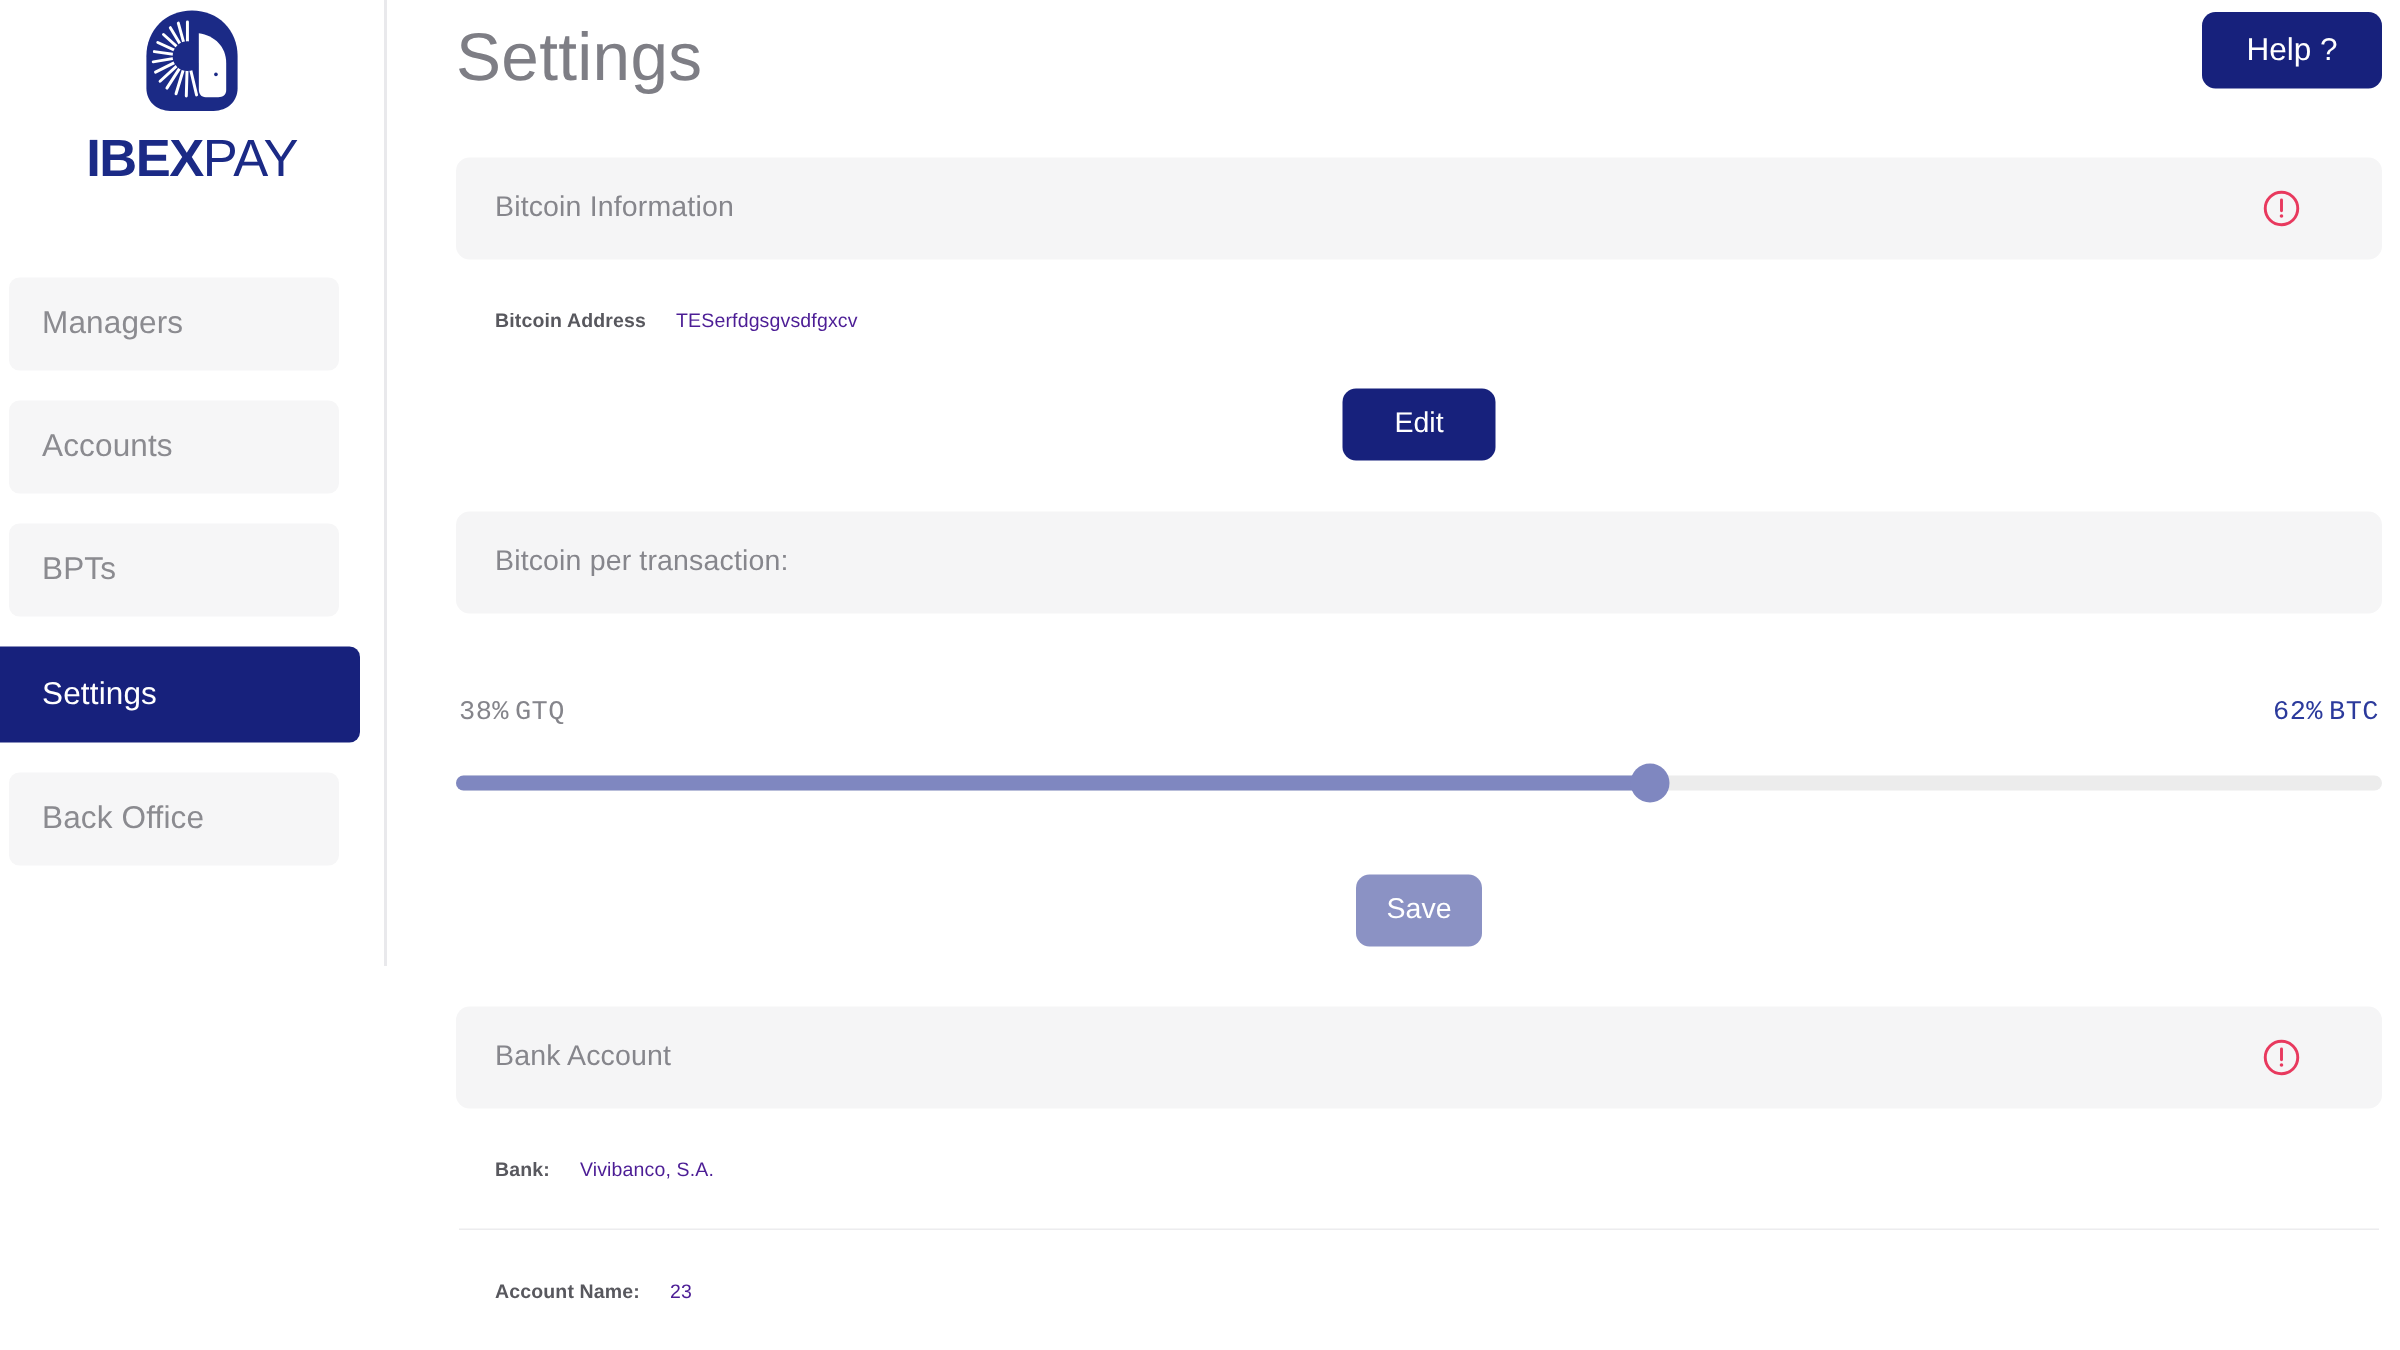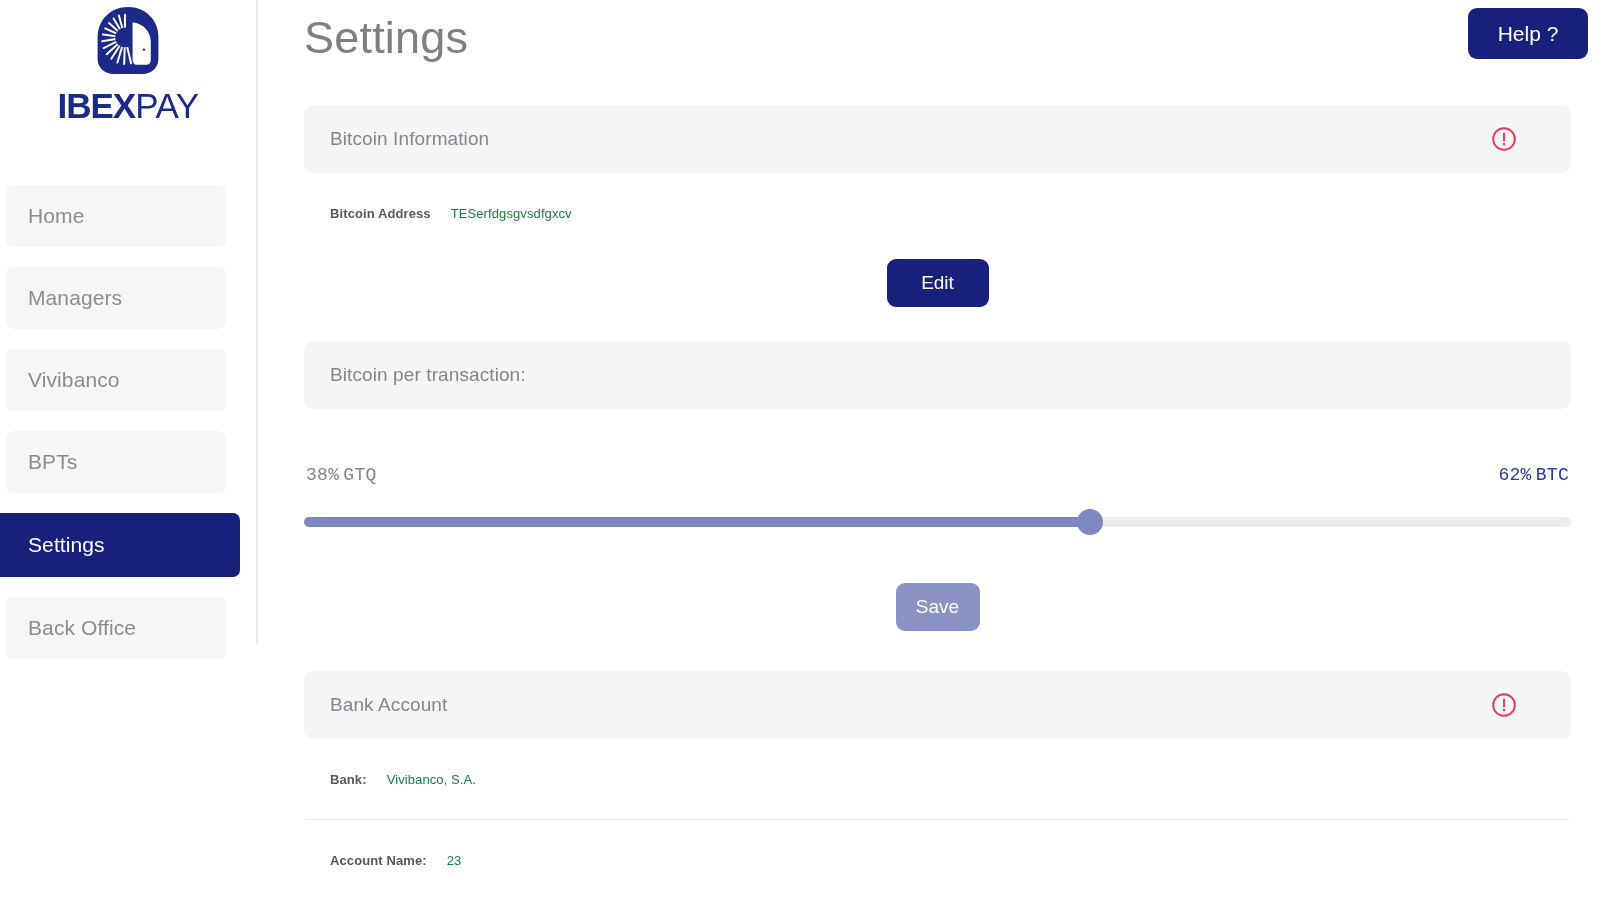--- a/index.html
+++ b/index.html
@@ -121,21 +121,21 @@
     border: none;
     border-radius: 9px;
     font-size: 21px;
     font-family: "Liberation Sans", sans-serif;
     cursor: pointer;
   }
 
   .content {
     position: absolute;
     left: 46px;
-    right: 29px;
+    right: 12px;
     top: 105px;
   }
 
   
   .section-bar {
     position: relative;
     height: 68px;
     background: #f5f5f6;
     border-radius: 9px;
     display: flex;
@@ -168,21 +168,21 @@
     padding-left: 26px;
     font-size: 13px;
   }
   .field-label {
     font-weight: 700;
     color: #58585e;
     letter-spacing: 0.1px;
   }
   .field-value {
     margin-left: 20px;
-    color: #15803d;
+    color: #4c1d95;
     letter-spacing: 0.1px;
     text-align: center;
   }
   .field-divider {
     height: 1px;
     background: #ececee;
     margin: 0 2px;
   }
 
   
@@ -295,27 +295,24 @@
         </g>
         <circle cx="46" cy="44" r="13" fill="#1b2a86"></circle>
         <path d="M56 24 C70 26 80 36 80 50 L80 74 C80 78 77 80 73 80 L62 80 C58 80 56 77 56 73 Z" fill="#ffffff"></path>
         <circle cx="71" cy="60" r="1.6" fill="#1b2a86"></circle>
       </svg>
       <div class="logo-wordmark"><span class="bold">IBEX</span><span>PAY</span></div>
     </div>
 
     <nav class="nav">
       <div class="nav-item">
-        <span>Home</span>
+        <span>Managers</span>
       </div>
       <div class="nav-item">
-        <span>Managers</span>
-      </div>
-      <div class="nav-item">
-        <span>Vivibanco</span>
+        <span>Accounts</span>
       </div>
       <div class="nav-item">
         <span>BPTs</span>
       </div>
       <div class="nav-item active">
         <span>Settings</span>
       </div>
       <div class="nav-item">
         <span>Back Office</span>
       </div>

